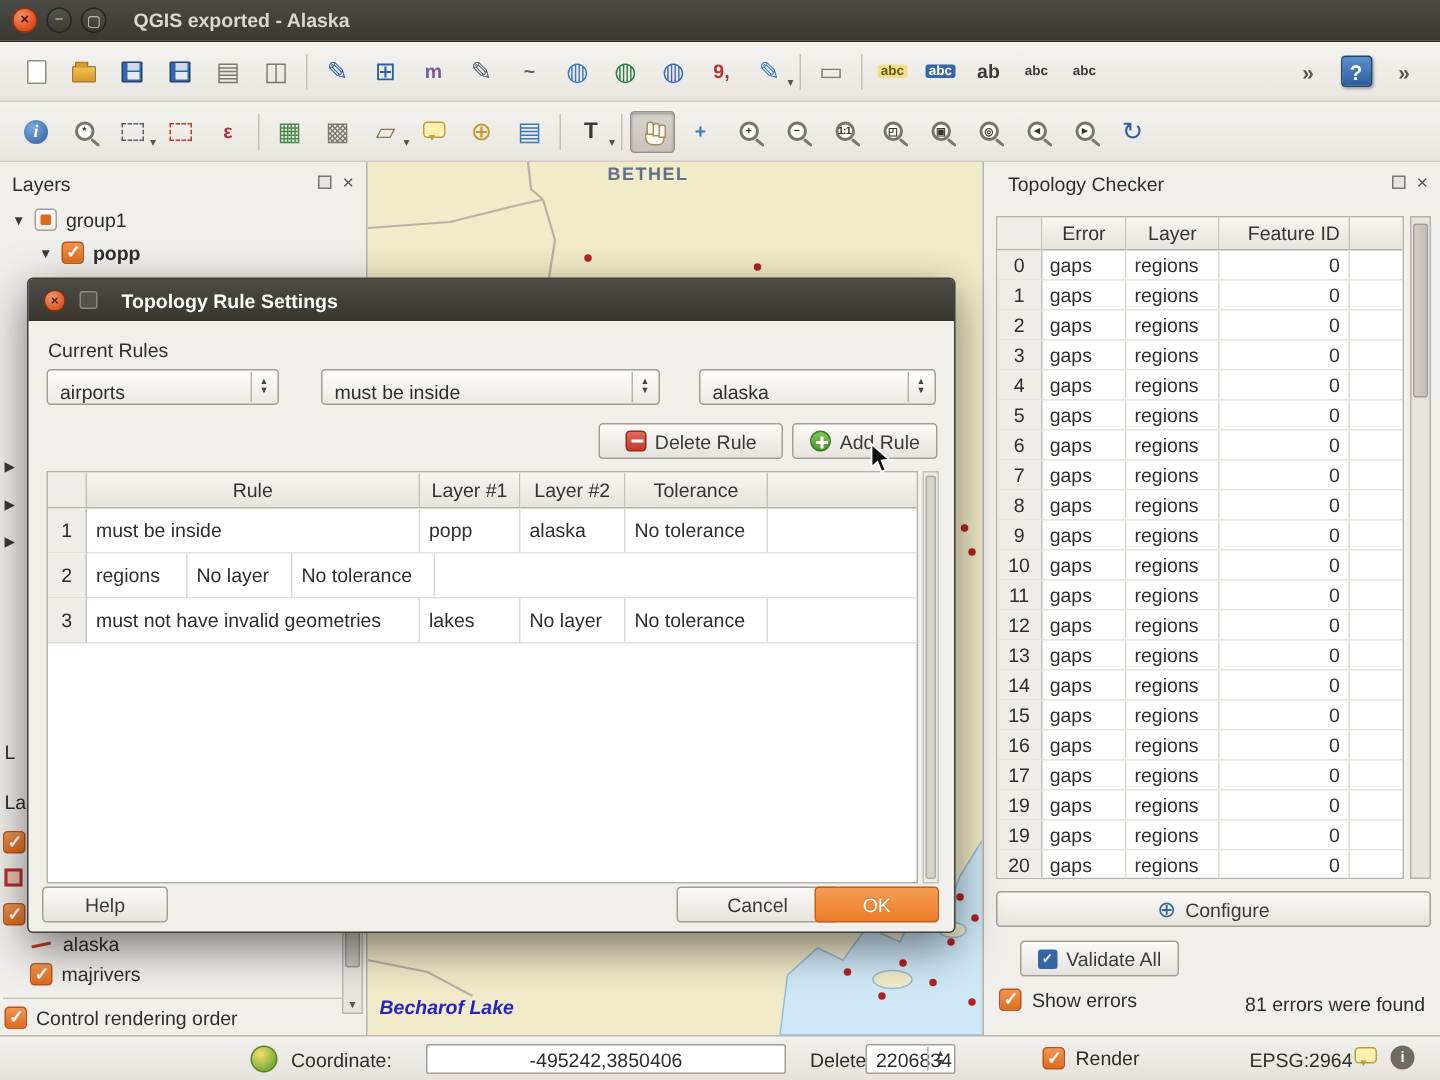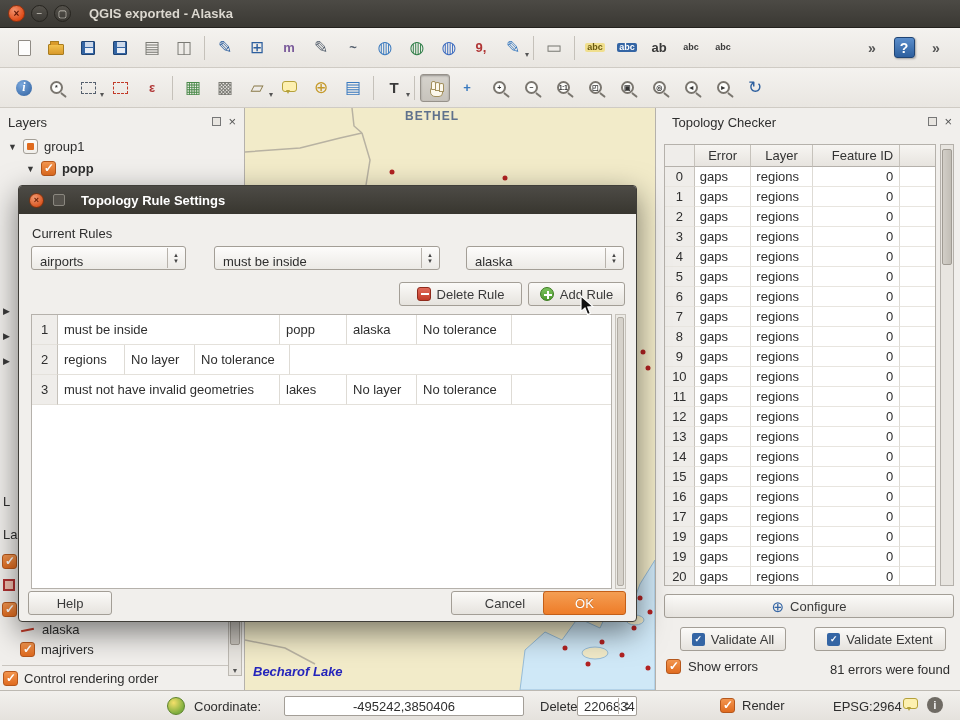--- a/index.html
+++ b/index.html
@@ -123,21 +123,21 @@
 .dlg-cancel{position:absolute;left:432px;top:405px;width:108px}
 .dlg-ok{position:absolute;left:524px;top:405px;width:83px}
 
 
 .statusbar{position:absolute;left:0;top:690px;width:960px;height:30px;background:linear-gradient(#f2f0ed,#e5e2dd);border-top:1px solid #bdb9b2;z-index:30}
 .sb-logo{position:absolute;left:167px;top:6px;width:18px;height:18px;border-radius:50%;background:radial-gradient(circle at 35% 30%,#f5e06a,#7fae3e 70%);border:1px solid #5d832b}
 .sb-coord-label{position:absolute;left:194px;top:8px}
 .sb-coord-input{position:absolute;left:284px;top:5px;width:240px;height:20px;background:#fff;border:1px solid #a39e97;border-radius:2px;display:flex;align-items:center;justify-content:center}
 .sb-scale-label{position:absolute;left:540px;top:8px}
 .sb-scale-combo{position:absolute;left:577px;top:5px;width:60px;height:20px;background:#fff;border:1px solid #a39e97;border-radius:2px;padding:0 20px 0 6px;display:flex;align-items:center}
-.sb-render{position:absolute;left:720px;top:7px;display:flex;gap:7px;align-items:center}
+.sb-render{position:absolute;left:695px;top:7px;display:flex;gap:7px;align-items:center}
 .sb-crs{position:absolute;left:833px;top:8px}
 .sb-bub{position:absolute;left:903px;top:10px}
 .sb-info{position:absolute;left:927px;top:6px;width:16px;height:16px;border-radius:50%;background:#6f6b64;color:#fff;font-size:10px;font-weight:bold;display:flex;align-items:center;justify-content:center}
 
 .cursor{position:absolute;left:580px;top:295px;z-index:200}
 </style>
 </head>
 <body>
 
 <div class="titlebar">
@@ -564,24 +564,20 @@
     <div class="thumb"></div>
   </div>
   <button class="btn tc-configure">
     <span class="i-conf">⊕</span>
     <span>Configure</span>
   </button>
   <button class="btn tc-validate-all">
     <span class="i-val"></span>
     <span>Validate All</span>
   </button>
-  <button class="btn tc-validate-extent">
-    <span class="i-val"></span>
-    <span>Validate Extent</span>
-  </button>
   <div class="tc-show-errors">
     <span class="chk on"></span>
     <span>Show errors</span>
   </div>
   <span class="tc-errors-found">81 errors were found</span>
 </div>
 
 <div class="dialog">
   <div class="dlg-title">
     <span class="dlg-close">×</span>
@@ -612,20 +608,28 @@
   </div>
   <button class="btn dlg-delete">
     <span class="i-del"></span>
     <span>Delete Rule</span>
   </button>
   <button class="btn dlg-add">
     <span class="i-add"></span>
     <span>Add Rule</span>
   </button>
   <div class="rt-wrap">
+    <div class="rt-head">
+      <div class="hcell rt-num"></div>
+      <div class="hcell rt-rule">Rule</div>
+      <div class="hcell rt-l1">Layer #1</div>
+      <div class="hcell rt-l2">Layer #2</div>
+      <div class="hcell rt-tol">Tolerance</div>
+      <div class="hcell rt-fill"></div>
+    </div>
     <div id="rt-body">
         <div class="rt-row">
           <div class="rt-cell rt-num">1</div>
           <div class="rt-cell rt-rule">must be inside</div>
           <div class="rt-cell rt-l1">popp</div>
           <div class="rt-cell rt-l2">alaska</div>
           <div class="rt-cell rt-tol">No tolerance</div>
           <div class="rt-cell rt-fill"></div>
         </div>
         <div class="rt-row">

